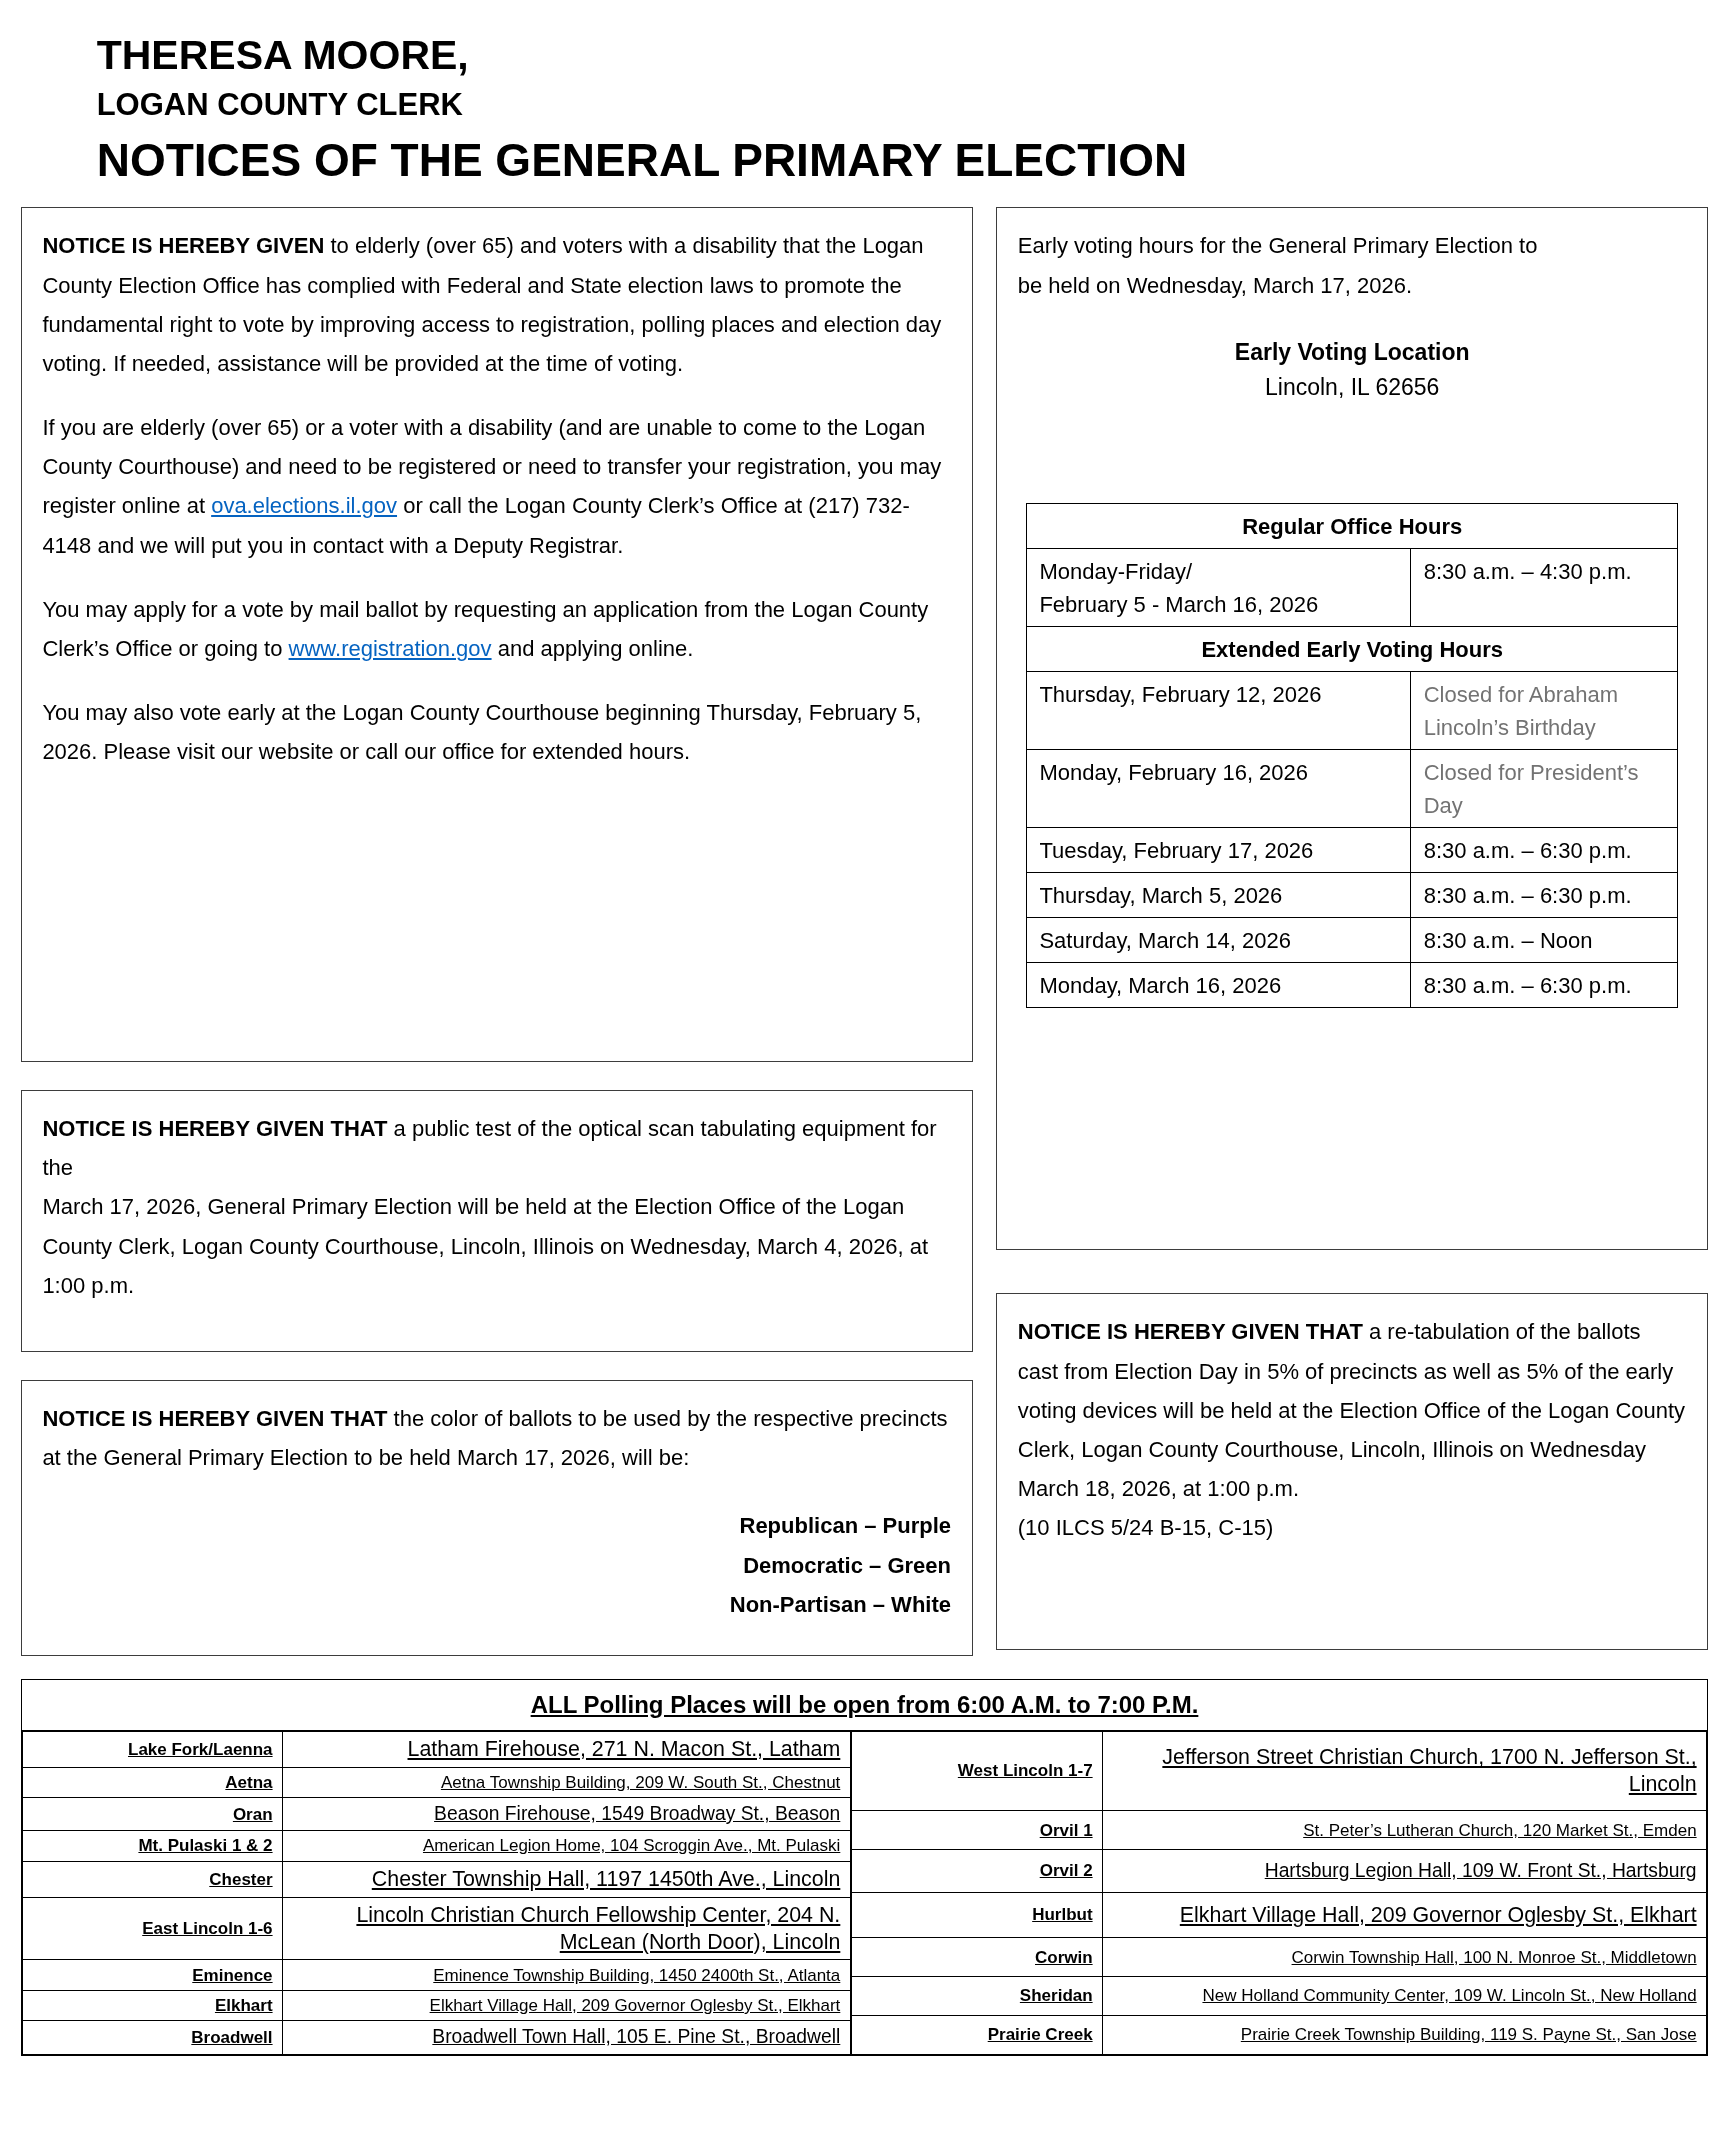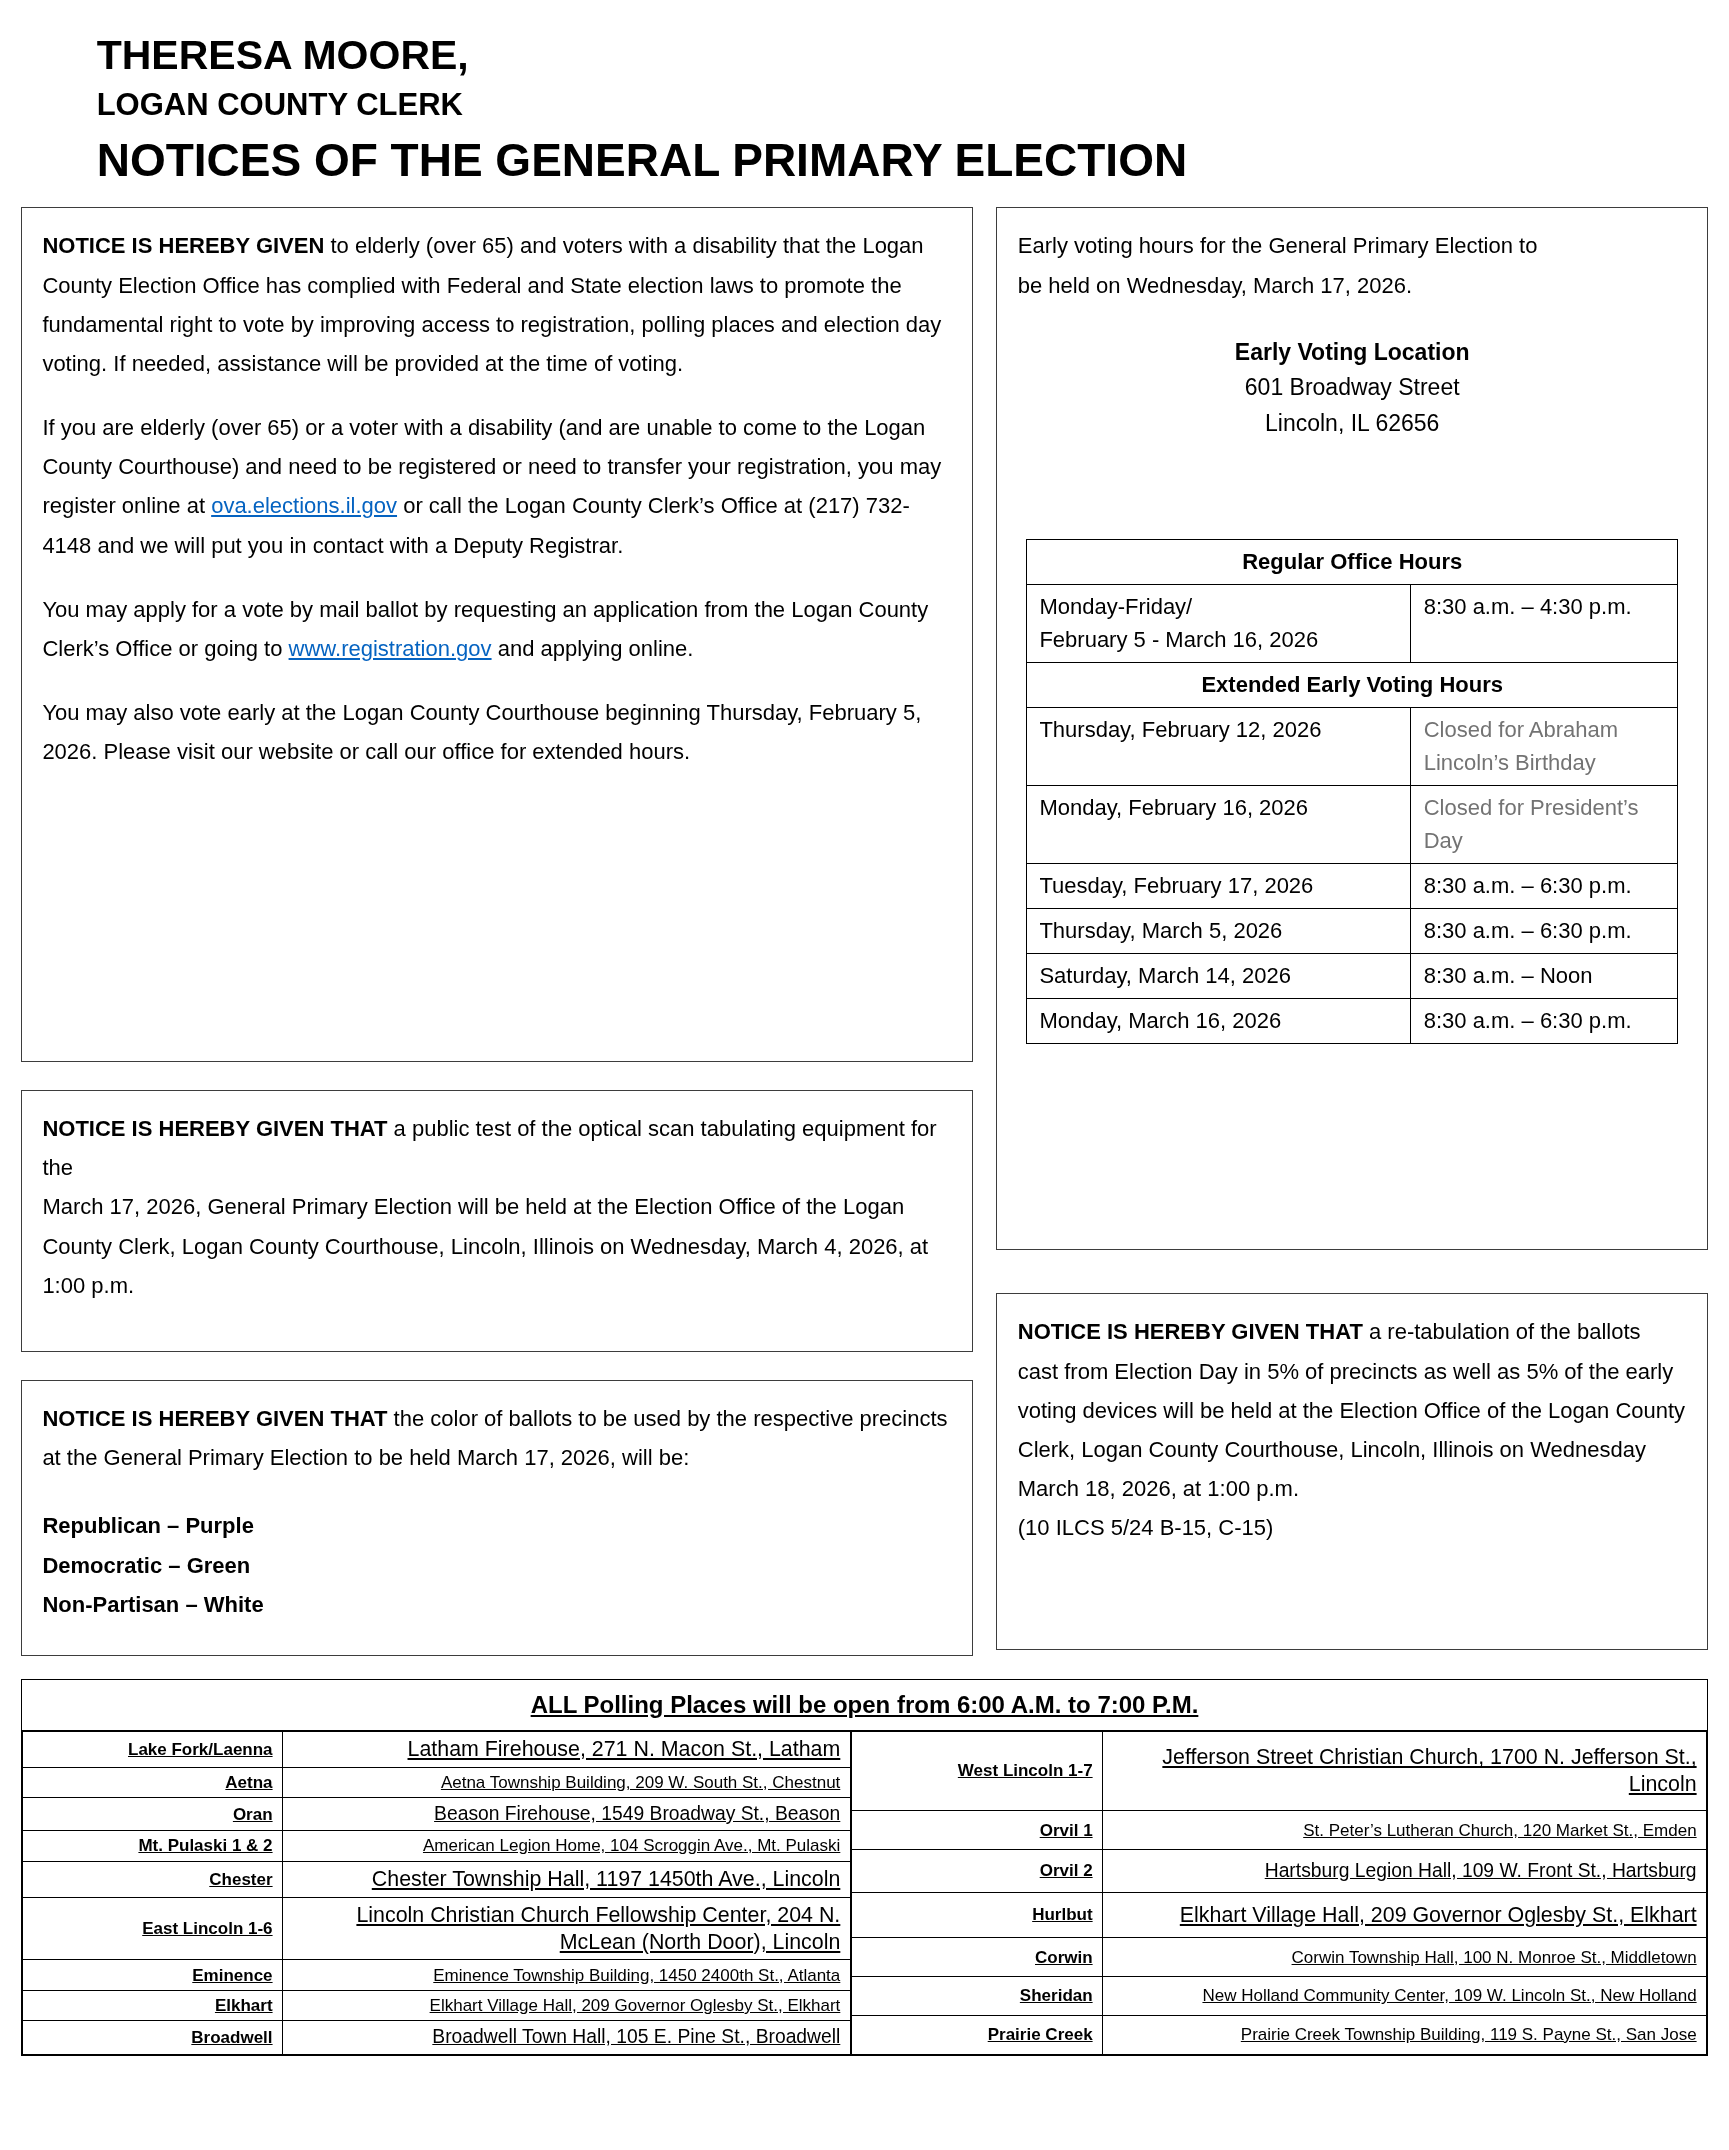--- a/index.html
+++ b/index.html
@@ -38,21 +38,21 @@
   .loc-title { font-weight:bold; }
 
   table.hours { border-collapse:collapse; width:calc(100% - 16.5px); margin:97px auto 0; font-size:22px; table-layout:fixed; }
   table.hours col.c1 { width:59%; }
   table.hours col.c2 { width:41%; }
   .hours td { border:1.4px solid #000; padding:5.5px 12.4px; text-align:left; vertical-align:top; line-height:1.5; }
   .hours td.section { text-align:center; font-weight:bold; }
   .hours td.closed { color:#737373; }
 
   
-  .ballot-colors { margin-top:29px; text-align:left; font-weight:bold; font-size:22px; line-height:1.8; }
+  .ballot-colors { margin-top:29px; text-align:right; font-weight:bold; font-size:22px; line-height:1.8; }
 
   
   .polling-box { border:1.4px solid #000; margin-top:23px;text-decoration:underline; }
   .polling-header { text-align:center; font-weight:bold; font-size:24px; padding:11px 0; border-bottom:1.4px solid #000; }
   .polling-cols { display:flex; align-items:stretch; }
   .polling-cols table { border-collapse:collapse; table-layout:fixed; }
   table.pt { font-size:17px;text-align:right; }
   table.pt-left  { width:49.2%; }
   table.pt-right { width:50.8%; }
   .pt td { border:1.4px solid #000; padding:4.1px 9.7px; vertical-align:middle; line-height:1.25; }
@@ -101,21 +101,20 @@
 
     </div>
 
     <div class="col-right">
 
       <div class="nbox box-early">
         <p class="doc ev-intro prewrap">Early voting hours for the General Primary Election to
 be held on Wednesday, March 17, 2026.</p>
         <div class="loc-block">
           <div class="loc-title">Early Voting Location</div>
-          <div>601 Broadway Street</div>
           <div>Lincoln, IL 62656</div>
         </div>
 
         <table class="hours">
           <colgroup>
               <col class="c1">
               <col class="c2">
             </colgroup>
           <tbody>
             <tr>

